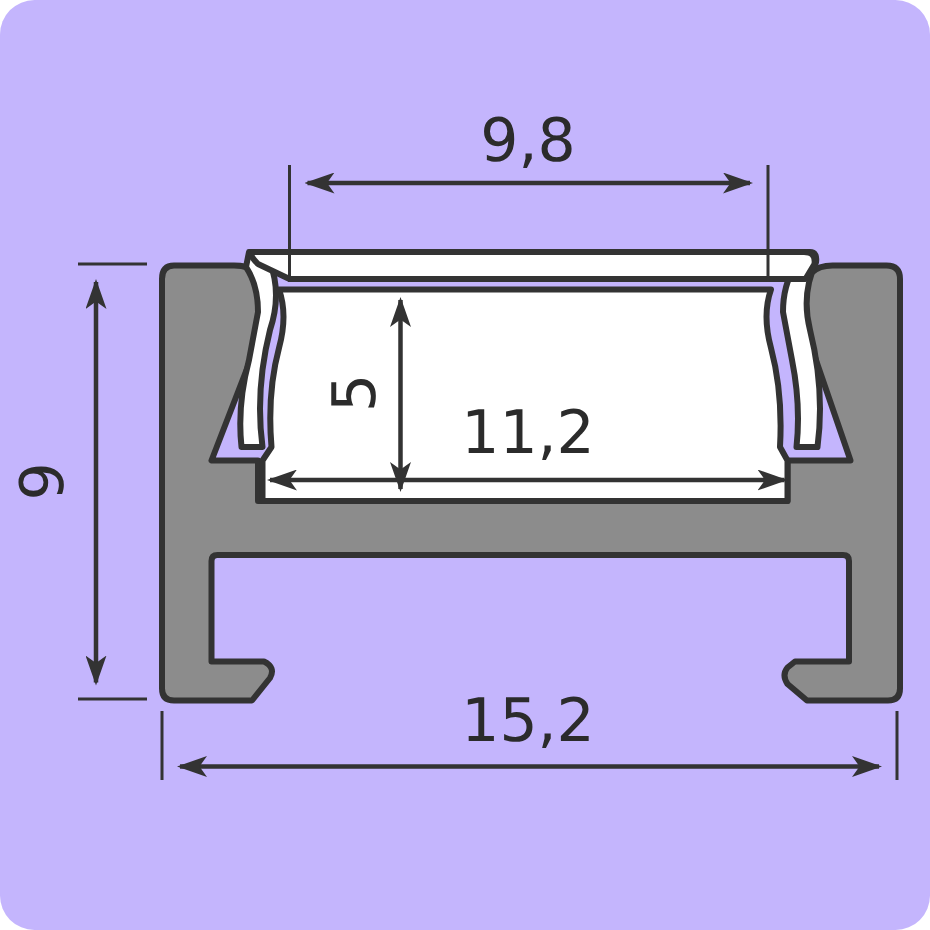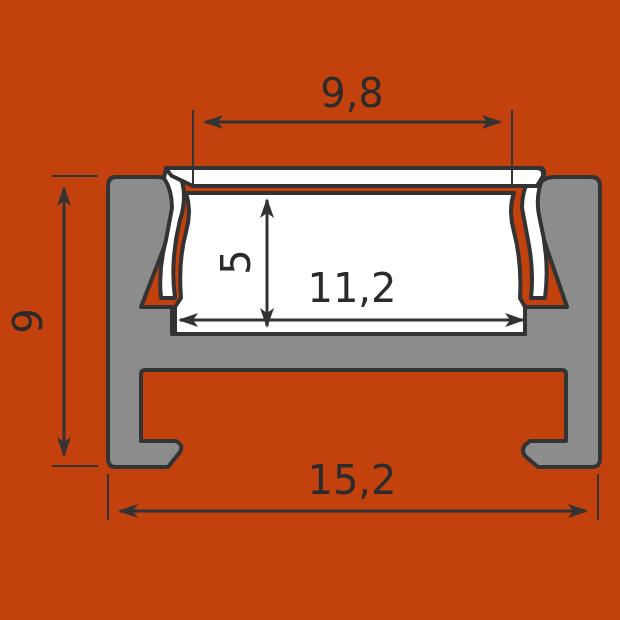--- a/index.html
+++ b/index.html
@@ -1,16 +1,16 @@
 <!DOCTYPE html>
 <html><head>
 <meta charset="utf-8">
 <style>
   html, body { margin: 0; padding: 0; background: #ffffff; }
-  #stage { position: relative; width: 620px; height: 620px; background: #c2410c; overflow: hidden; }
+  #stage { position: relative; width: 620px; height: 620px; background: #c4b5fd; overflow: hidden; border-radius: 23px; }
   svg { position: absolute; left: 0; top: 0; }
   .dimtext { font-family: "DejaVu Sans", sans-serif; font-size: 40px; fill: #2b2b2b; }
 </style>
 </head>
 <body>
 
 <div id="stage">
 <svg width="620" height="620" viewBox="0 0 620 620" xmlns="http://www.w3.org/2000/svg">
   <defs>
     <marker id="arrow" viewBox="0 0 20 14" refX="18" refY="7" markerWidth="20" markerHeight="14" orient="auto-start-reverse" markerUnits="userSpaceOnUse">

